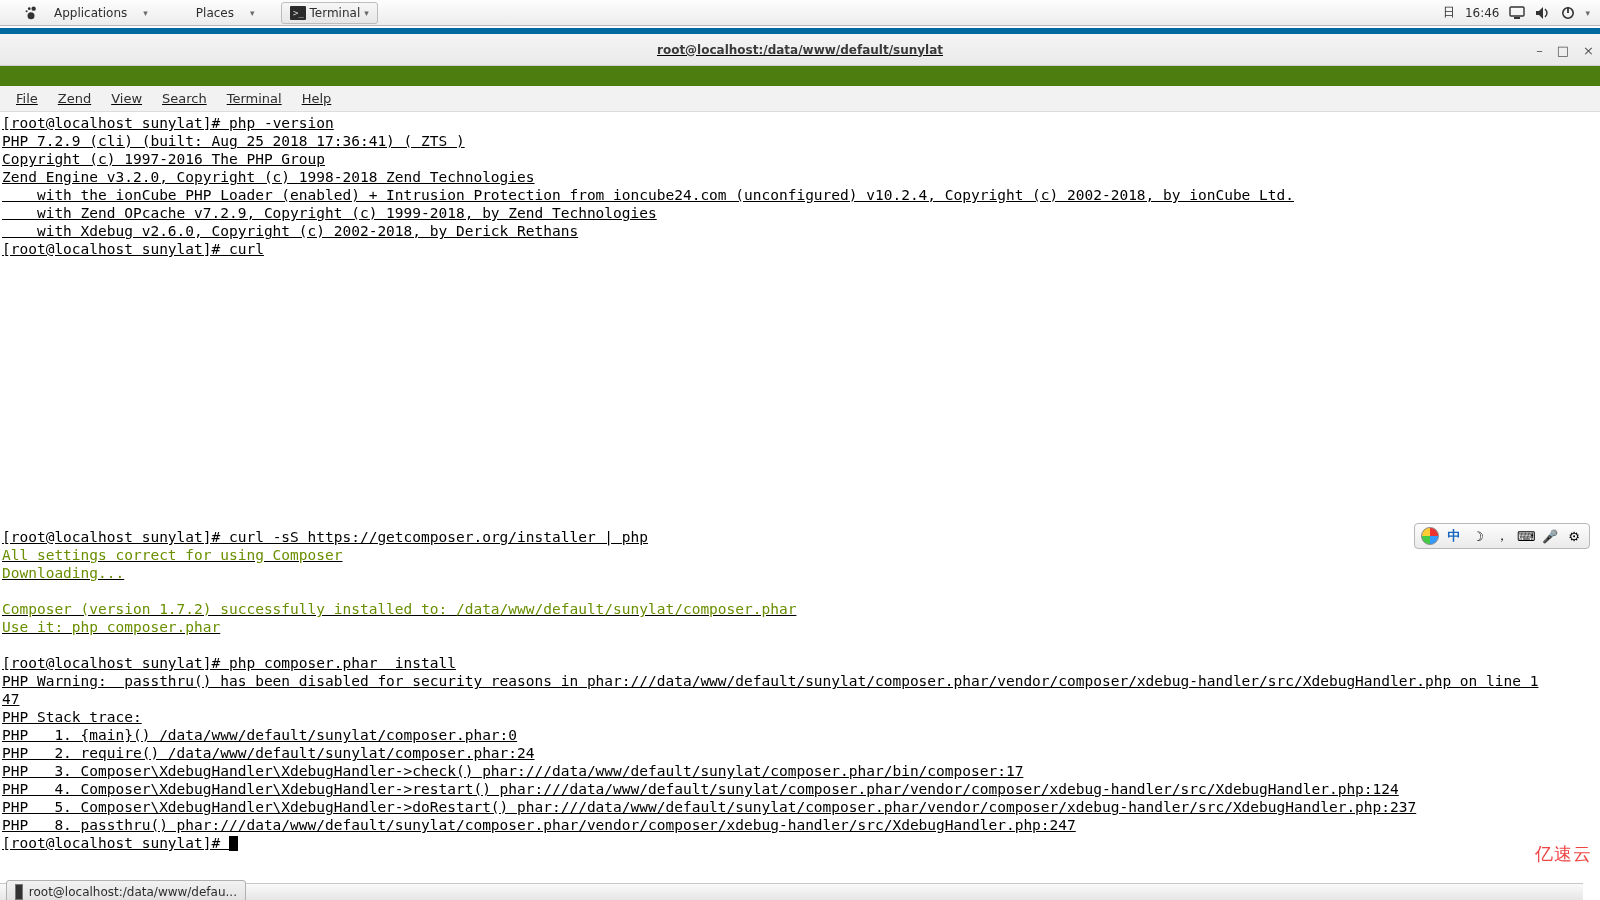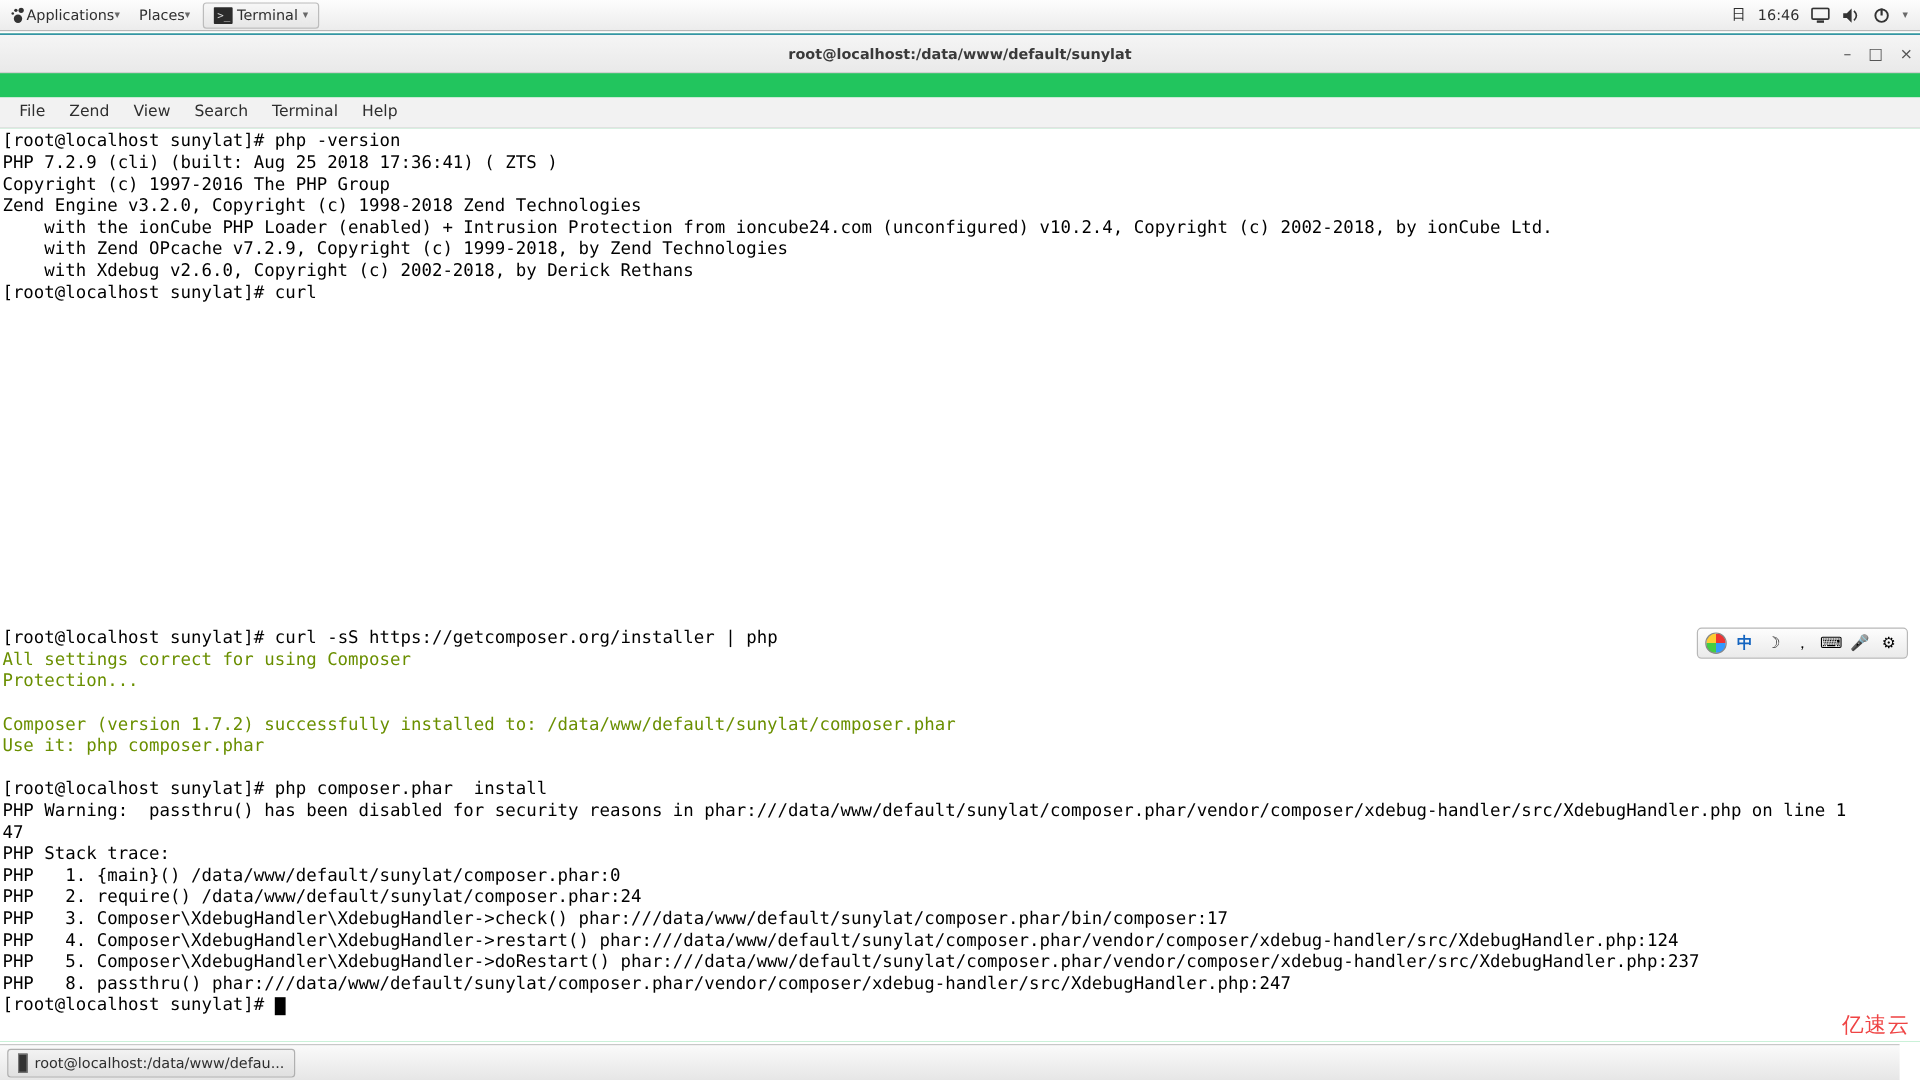--- a/index.html
+++ b/index.html
@@ -1,46 +1,46 @@
 <!DOCTYPE html>
 <html><head>
 <meta charset="utf-8">
 <style>
   * { margin: 0; padding: 0; box-sizing: border-box; }
   html, body { width: 1600px; height: 900px; font-family: "DejaVu Sans", "Liberation Sans", sans-serif; background: #fff; overflow: hidden; }
   
   
   .top-panel { height: 26px; background: linear-gradient(#fdfdfd,#ececec); border-bottom: 1px solid #b8b8b8; display: flex; align-items: center; font-size: 12px; color: #2e2e2e; }
   .top-panel .left { display: flex; align-items: center; }
-  .top-panel .menu-item { padding: 0 8px; height: 26px; display: flex; align-items: center; gap: 0; cursor: pointer; }
+  .top-panel .menu-item { padding: 0 24px; height: 26px; display: flex; align-items: center; gap: 16px; cursor: pointer; }
   .top-panel .caret { font-size: 9px; opacity: .7; }
   .top-panel .term-btn { margin-left: 2px; padding: 0 8px; height: 22px; display: flex; align-items: center; gap:4px; border:1px solid #bcbcbc; border-radius:3px; background: linear-gradient(#f7f7f7,#e6e6e6); }
   .top-panel .spacer { flex: 1; }
   .top-panel .right { display: flex; align-items: center; gap: 10px; padding-right: 10px; }
   .top-panel .right svg { display:block; }
   
   .gnome-logo { width:14px; height:14px; }
   .term-ico { width:16px; height:16px; }
   
   
-  .terminal-window { position: absolute; left: 0; top: 28px; right: 0; bottom: 32px; background: #22c55e; display:flex; flex-direction:column; border-top:1px solid #0369a1; }
+  .terminal-window { position: absolute; left: 0; top: 28px; right: 0; bottom: 32px; background: #4d7c0f; display:flex; flex-direction:column; border-top:6px solid #0369a1;text-decoration:underline; }
   .titlebar { height: 32px; background: linear-gradient(#f5f5f5,#e9e9e9); display:flex; align-items:center; justify-content:center; position:relative; border-bottom:1px solid #d0d0d0; }
   .titlebar .title { font-size: 12px; font-weight: bold; color:#3a3a3a; }
   .win-controls { position:absolute; right:6px; top:0; height:32px; display:flex; align-items:center; gap:14px; }
   .win-controls span { font-size:13px; color:#555; cursor:pointer; }
   
   .menubar { height: 26px; background: #f2f2f2; border-bottom:1px solid #dcdcdc; display:flex; align-items:center; padding: 0 6px; font-size: 13px; color:#2e2e2e;margin-top:20px; }
   .menubar span { padding: 0 10px; cursor:pointer; }
   
   .term-body { flex:1; background:#ffffff; color:#000; font-family: "DejaVu Sans Mono","Liberation Mono",monospace; font-size: 14.5px; line-height: 18px; padding: 2px 2px; white-space: pre; overflow:hidden; position:relative; }
   .term-body .green { color:#6a8f00; }
   .term-body .cursor-block { display:inline-block; width:9px; height:15px; background:#000; vertical-align:text-bottom; }
   
   
-  .taskbar { position:absolute; left:0; right:17px; bottom:0; height:30px; background: linear-gradient(#fafafa,#e6e6e6); border-top:1px solid #c8c8c8; display:flex; align-items:center; padding:0 6px; }
+  .taskbar { position:absolute; left:0; right:17px; bottom:0; height:17px; background: linear-gradient(#fafafa,#e6e6e6); border-top:1px solid #c8c8c8; display:flex; align-items:center; padding:0 6px; }
   .task-btn { height:24px; display:flex; align-items:center; gap:6px; padding:0 8px; border:1px solid #b0b0b0; border-radius:3px; background:linear-gradient(#f2f2f2,#e0e0e0); font-size:12px; color:#2e2e2e; max-width:240px; overflow:hidden; white-space:nowrap; cursor:pointer;}
   .task-btn .square { width:16px; height:16px; border:1px solid #777; background:#333; }
   
   .watermark { position:absolute; right:8px; bottom:34px; font-size:18px; color:#ef4444; font-family: sans-serif; letter-spacing:1px; pointer-events:none;}
   
   
   .ime-bar { position:absolute; right:10px; top:523px; height:26px; background:linear-gradient(#fdfdfd,#eaeaea); border:1px solid #b8b8b8; border-radius:4px; display:flex; align-items:center; gap:6px; padding:0 6px; font-size:13px; }
   .ime-bar span { display:flex; align-items:center; justify-content:center; width:18px; height:18px; }
   .ime-globe { width:18px; height:18px; border-radius:50%; background: conic-gradient(#e33 0 90deg,#39f 90deg 180deg,#4c4 180deg 270deg,#fc3 270deg 360deg); border:1px solid #888;}
 </style>
@@ -133,21 +133,21 @@
 
 
 
 
 
 
 
 
 <span>[root@localhost sunylat]# </span><span>curl -sS https://getcomposer.org/installer | php</span>
 <span class="green">All settings correct for using Composer</span>
-<span class="green">Protection...</span>
+<span class="green">Downloading...</span>
 <span class="green"></span>
 <span class="green">Composer (version 1.7.2) successfully installed to: /data/www/default/sunylat/composer.phar</span>
 <span class="green">Use it: php composer.phar</span>
 
 <span>[root@localhost sunylat]# </span><span>php composer.phar  install</span>
 <span>PHP Warning:  passthru() has been disabled for security reasons in phar:///data/www/default/sunylat/composer.phar/vendor/composer/xdebug-handler/src/XdebugHandler.php on line 1</span>
 <span>47</span>
 <span>PHP Stack trace:</span>
 <span>PHP   1. {main}() /data/www/default/sunylat/composer.phar:0</span>
 <span>PHP   2. require() /data/www/default/sunylat/composer.phar:24</span>

